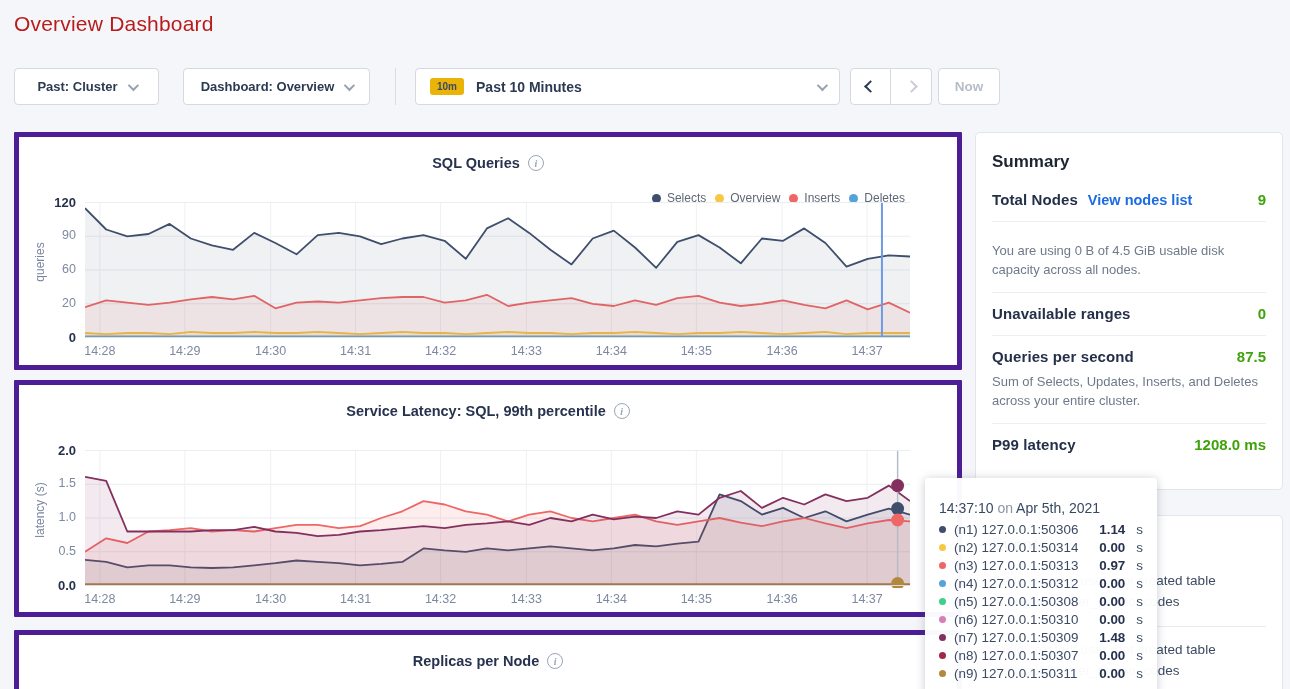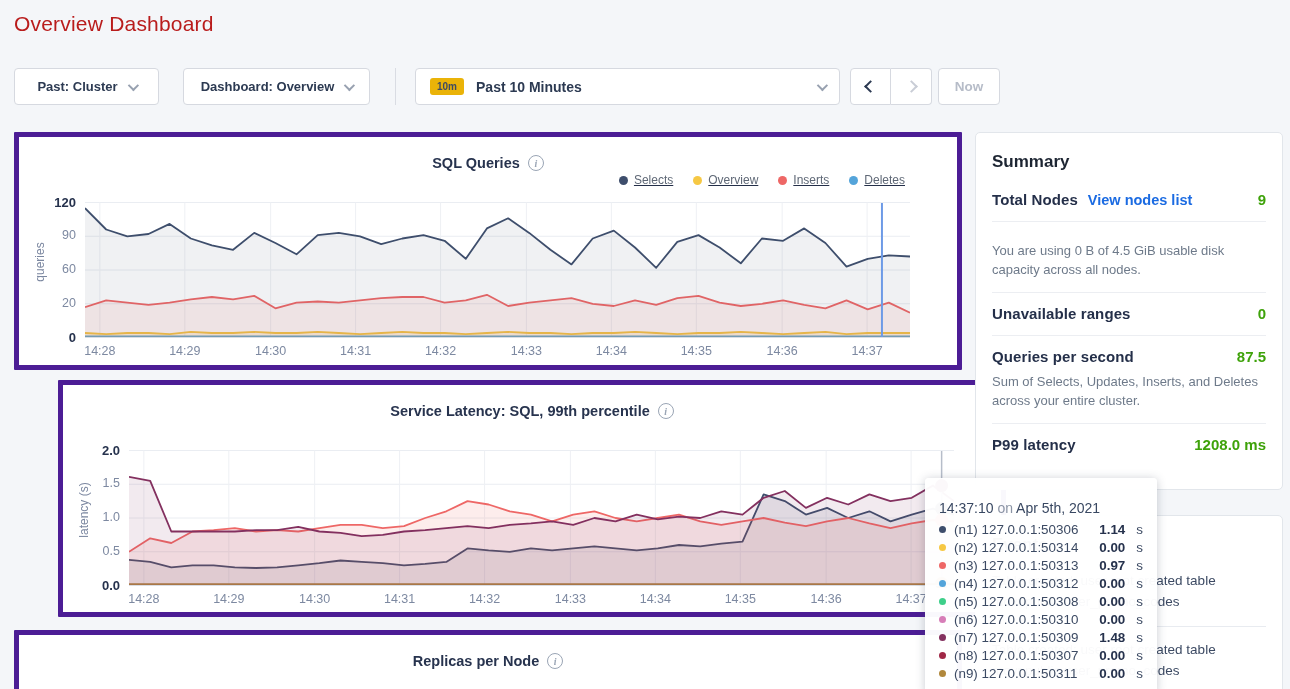--- a/index.html
+++ b/index.html
@@ -24,31 +24,31 @@
   .arrowbtn.prev { border-radius:4px 0 0 4px; }
   .arrowbtn.next { border-radius:0 4px 4px 0; border-left:none; cursor:default; }
   .chev { width:9px; height:9px; display:inline-block; }
   .chev.left  { border-left:2.5px solid #2c3a52; border-bottom:2.5px solid #2c3a52; transform:rotate(45deg); }
   .chev.right { border-right:2.5px solid #c9cdd6; border-top:2.5px solid #c9cdd6; transform:rotate(45deg); }
   .now-btn { left:938px; width:62px; justify-content:center; color:#b6bcc8; font-size:13.5px; cursor:default; }
 
   
   .panel { position:absolute; background:#fff; border:5px solid #4c1d95; border-radius:1px; }
   .panel-sql { left:14px; top:132px; width:948px; height:238px; }
-  .panel-lat { left:14px; top:380px; width:948px; height:237px;margin-left:44px; }
+  .panel-lat { left:14px; top:380px; width:948px; height:237px; }
   .panel-rep { left:14px; top:630px; width:948px; height:200px; }
   .chart-title { display:flex; justify-content:center; align-items:center; gap:8px; padding-top:18px; font-size:14.5px; font-weight:bold; color:#27334e; }
   .info-icon { width:16px; height:16px; border:1px solid #9aa5b5; border-radius:50%; color:#9aa5b5; font-size:10px; font-style:italic; font-family:"Liberation Serif", serif; display:inline-flex; align-items:center; justify-content:center; font-weight:bold; }
   .chart-wrap { position:absolute; left:0; top:0; width:100%; height:100%; }
   .plot { position:absolute; left:66px; top:64px; }
   .ytick { position:absolute; left:0; width:57px; text-align:right; font-size:12.5px; color:#7d89a1; }
   .ytick.strong { font-weight:bold; color:#26324d; font-size:13px; }
   .xtick { position:absolute; top:207px; width:50px; text-align:center; font-size:12.5px; color:#7d89a1; }
   .yaxis-title { position:absolute; left:-24px; top:118px; width:90px; text-align:center; transform:rotate(-90deg); font-size:12px; color:#7b87a0; }
-  .legend { position:absolute; right:52px; top:36px; display:flex; gap:20px;text-decoration:underline; }
+  .legend { position:absolute; right:52px; top:54px; display:flex; gap:9px; }
   .legend-item { display:flex; align-items:center; gap:6px; font-size:12px; color:#5f6876; cursor:pointer; }
   .legend-dot { width:9px; height:9px; border-radius:50%; }
 
   
   .card { position:absolute; left:975px; width:308px; background:#fff; border:1px solid #e2e6eb; border-radius:5px; padding:0 16px; }
   .card-summary { top:132px; height:358px; }
   .card-events { top:515px; height:220px; }
   .card-head { text-align:left; font-size:17px; font-weight:bold; color:#1d2532; padding:19px 0 7px; }
   .sum-row { border-top:1px solid #eceef2; padding:12px 0 13px; }
   .sum-row:first-of-type { border-top:none; }

